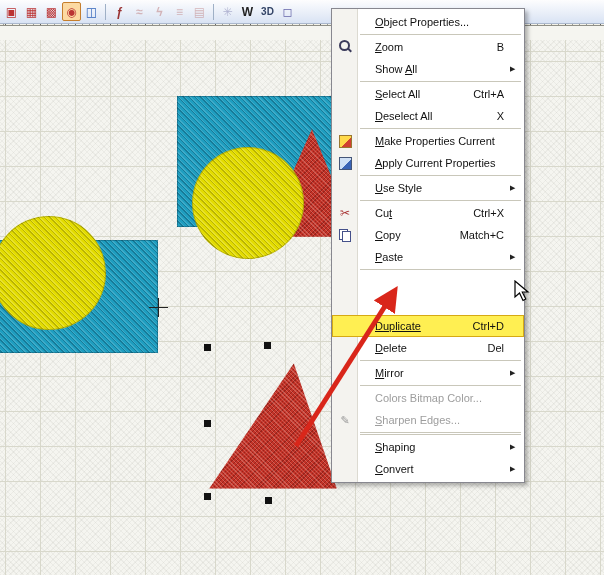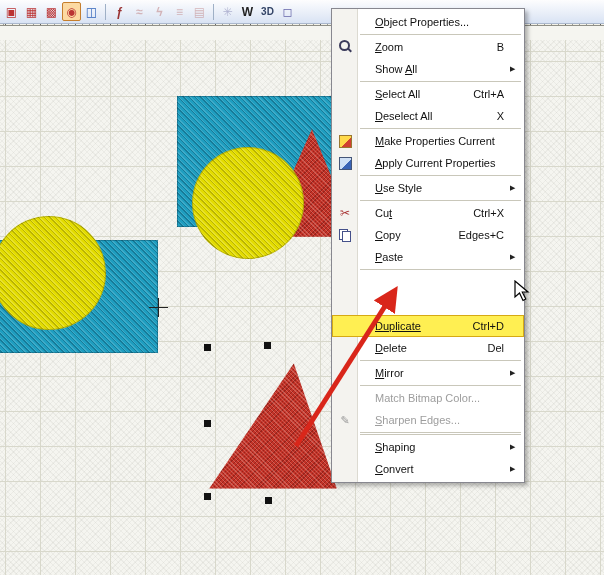--- a/index.html
+++ b/index.html
@@ -218,21 +218,21 @@
       </span>
       <span class="mlabel">Cu<u>t</u></span>
       <span class="mshortcut">Ctrl+X</span>
       <span class="marrow"></span>
     </div>
     <div class="mitem">
       <span class="mgutter">
         <span class="mi mi-copy"></span>
       </span>
       <span class="mlabel"><u>C</u>opy</span>
-      <span class="mshortcut">Edges+C</span>
+      <span class="mshortcut">Match+C</span>
       <span class="marrow"></span>
     </div>
     <div class="mitem">
       <span class="mgutter"></span>
       <span class="mlabel"><u>P</u>aste</span>
       <span class="mshortcut"></span>
       <span class="marrow">▶</span>
     </div>
     <div class="msep"></div>
     <div class="mitem highlight">
@@ -250,21 +250,21 @@
     <div class="msep"></div>
     <div class="mitem">
       <span class="mgutter"></span>
       <span class="mlabel"><u>M</u>irror</span>
       <span class="mshortcut"></span>
       <span class="marrow">▶</span>
     </div>
     <div class="msep"></div>
     <div class="mitem disabled">
       <span class="mgutter"></span>
-      <span class="mlabel">Match Bitmap Color...</span>
+      <span class="mlabel">Colors Bitmap Color...</span>
       <span class="mshortcut"></span>
       <span class="marrow"></span>
     </div>
     <div class="mitem disabled">
       <span class="mgutter">
         <span class="mi mi-sharpen">✎</span>
       </span>
       <span class="mlabel"><u>S</u>harpen Edges...</span>
       <span class="mshortcut"></span>
       <span class="marrow"></span>

